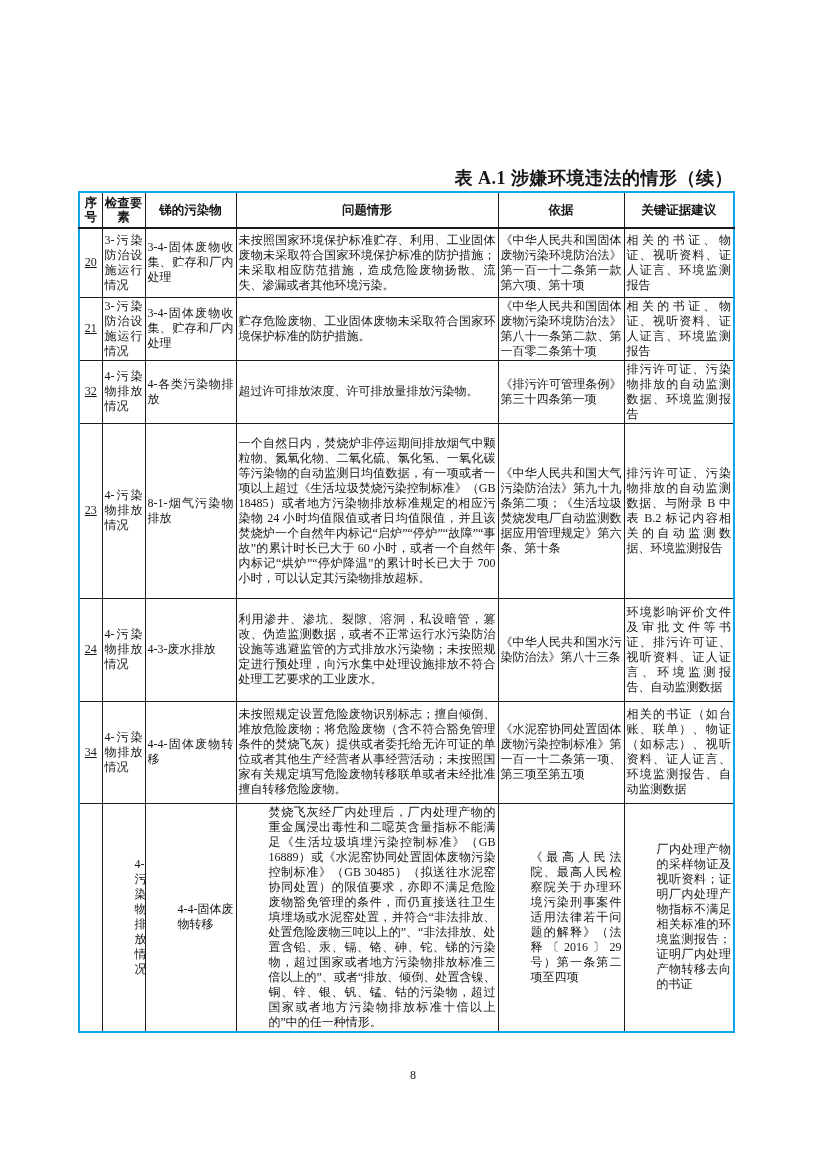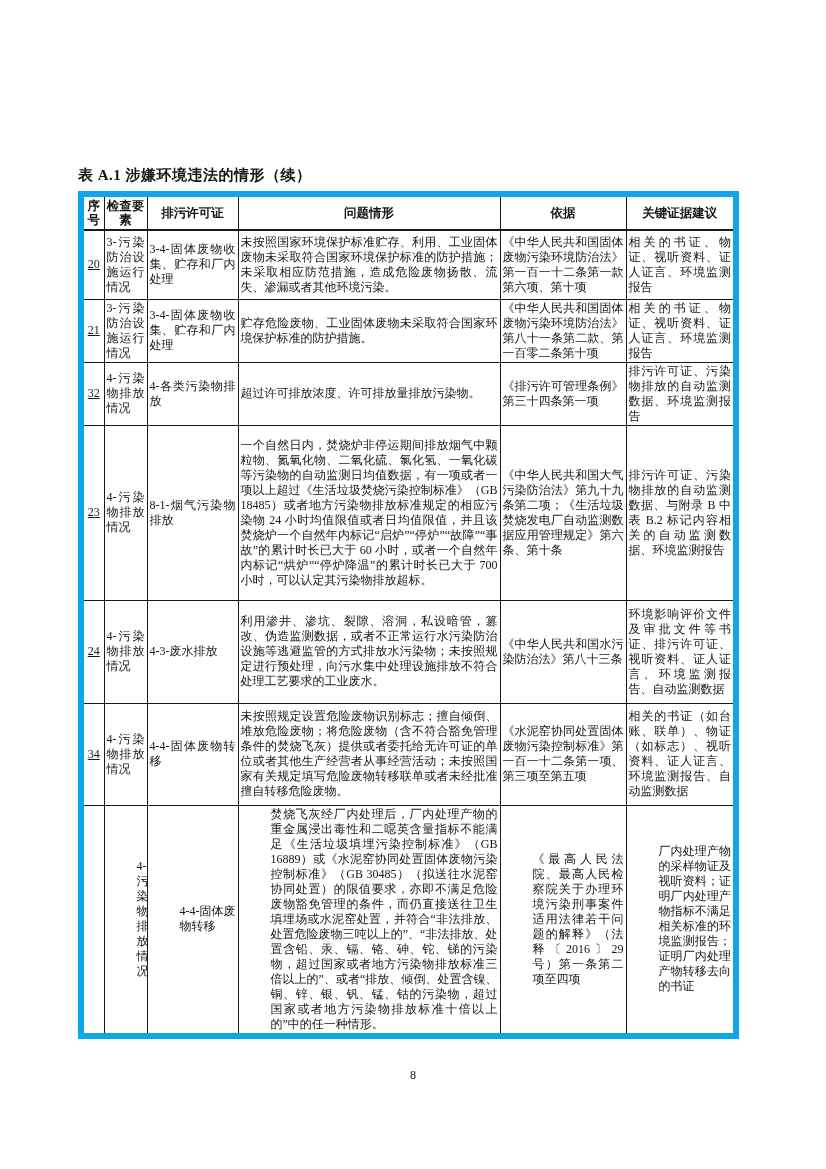--- a/index.html
+++ b/index.html
@@ -13,34 +13,34 @@
     height: 1169px;
     font-family: "Liberation Serif", "DejaVu Serif", serif;
     color: #161616;
     overflow: hidden;
   }
   .doc-title {
     position: absolute;
     top: 166px;
     left: 78px;
     width: 655px;
-    text-align: left;
+    text-align: right;
     font-weight: bold;
-    font-size: 15px;
+    font-size: 18px;
     letter-spacing: 0.5px;
     white-space: nowrap;
   }
   table.violations {
     position: absolute;
     top: 191px;
     left: 78px;
     width: 655px;
     border-collapse: collapse;
     table-layout: fixed;
-    border: 6px solid #0ea5e9;
+    border: 2px solid #0ea5e9;
   }
   col.c0 { width: 23px; }
   col.c1 { width: 43px; }
   col.c2 { width: 91px; }
   col.c3 { width: 262px; }
   col.c4 { width: 126px; }
   col.c5 { width: 110px; }
   th, td {
     border: 1px solid #1a1a1a;
     padding: 1px 2px;
@@ -91,21 +91,21 @@
       <col class="c1">
       <col class="c2">
       <col class="c3">
       <col class="c4">
       <col class="c5">
   </colgroup>
   <thead>
     <tr>
       <th>序号</th>
       <th>检查要素</th>
-      <th>排污许可证</th>
+      <th>锑的污染物</th>
       <th>问题情形</th>
       <th>依据</th>
       <th>关键证据建议</th>
     </tr>
   </thead>
   <tbody>
     <tr class="r20">
       <td class="c-no">20</td>
       <td class="c-el">3-污染防治设施运行情况</td>
       <td class="c-item">3-4-固体废物收集、贮存和厂内处理</td>

